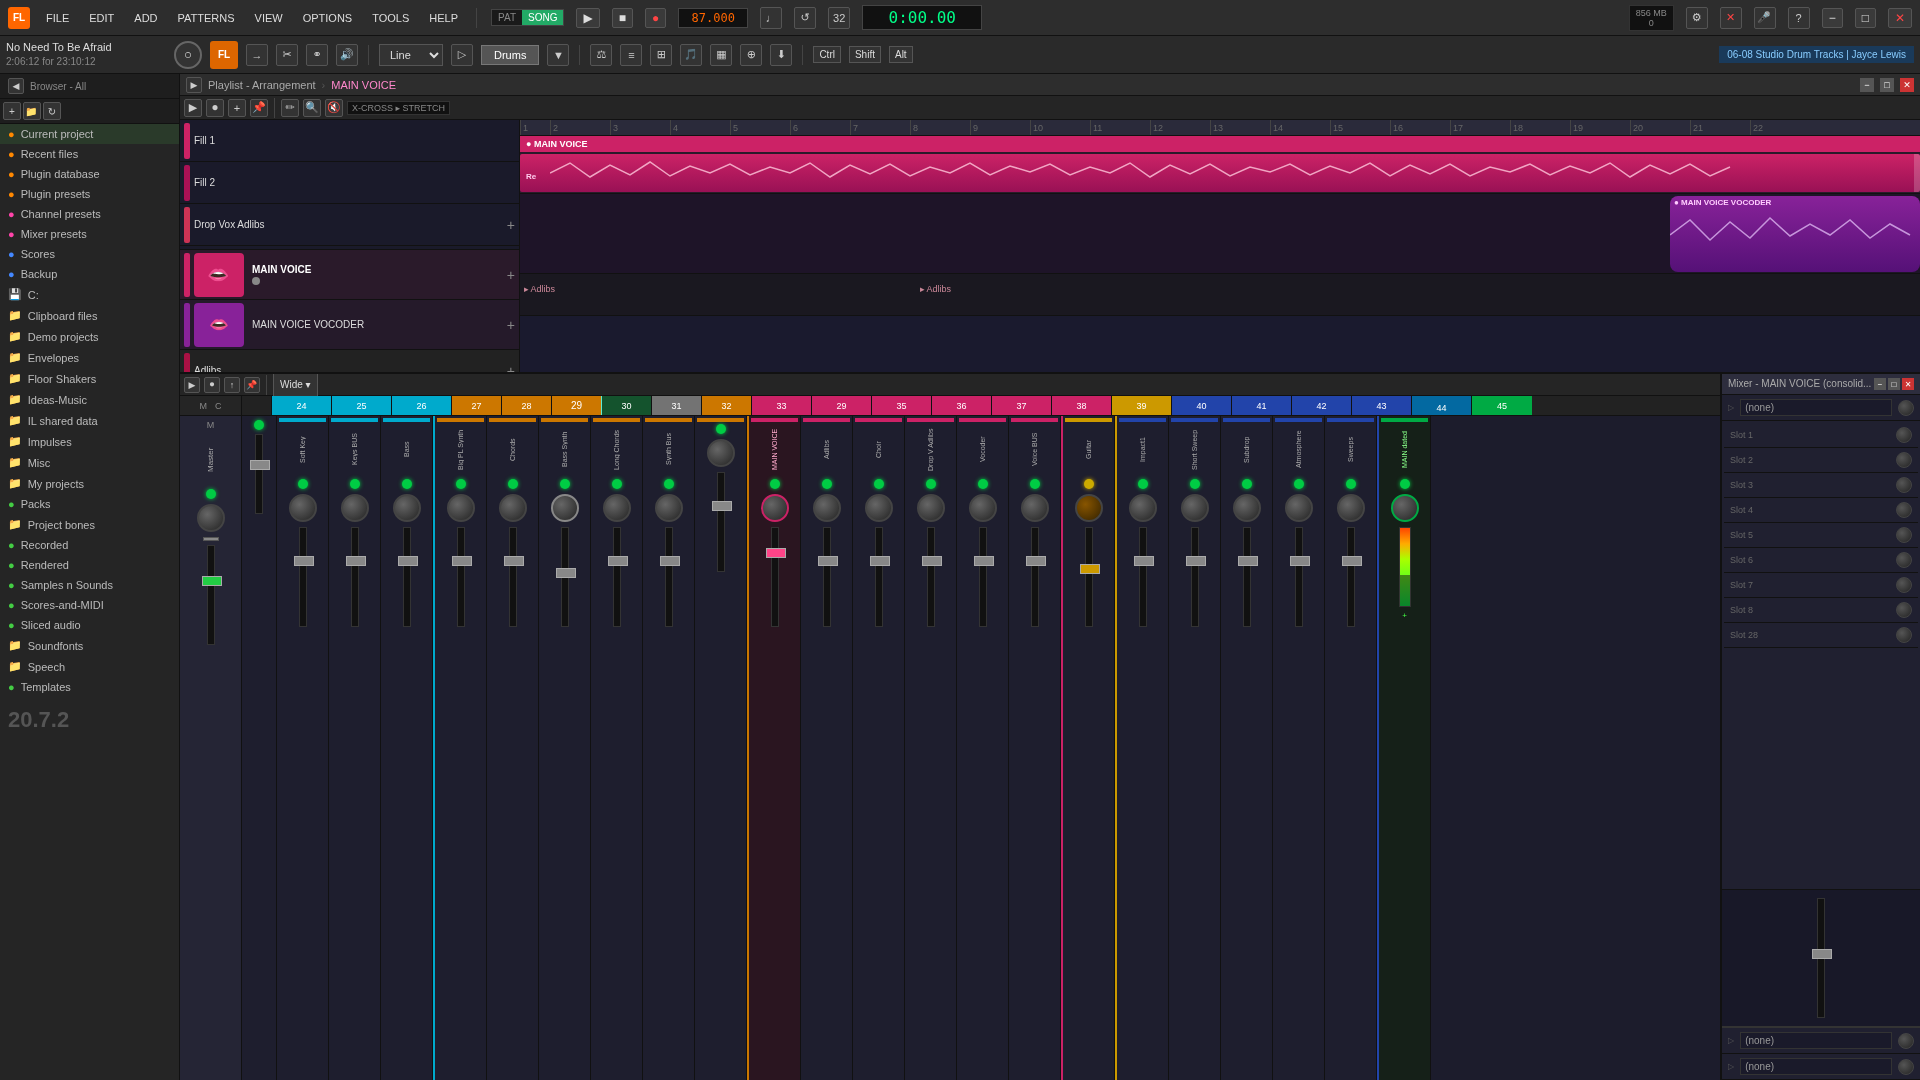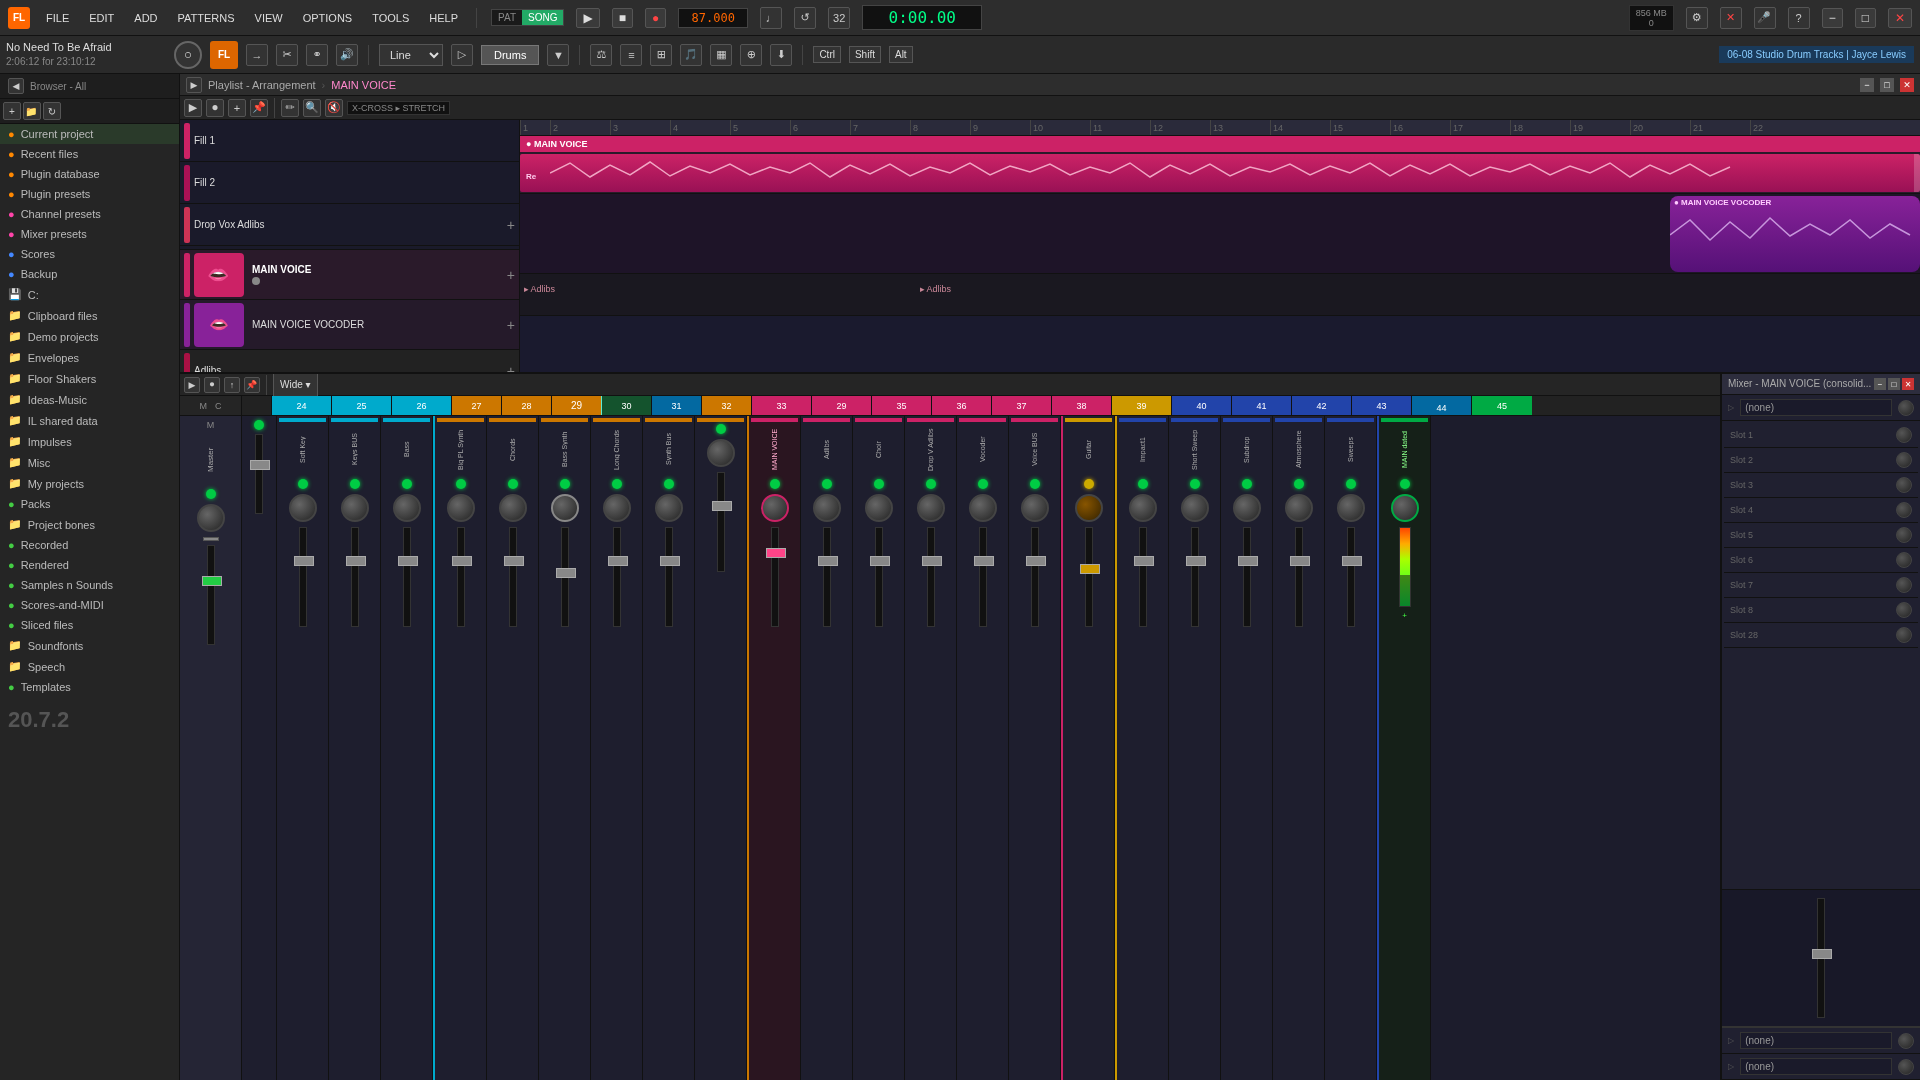--- a/index.html
+++ b/index.html
@@ -624,21 +624,21 @@
     <div class="sidebar-item">
       <span style="color:#44cc44;">●</span>
       <span>Samples n Sounds</span>
     </div>
     <div class="sidebar-item">
       <span style="color:#44cc44;">●</span>
       <span>Scores-and-MIDI</span>
     </div>
     <div class="sidebar-item">
       <span style="color:#44cc44;">●</span>
-      <span>Sliced files</span>
+      <span>Sliced audio</span>
     </div>
     <div class="sidebar-item">
       <span style="color:#888;">📁</span>
       <span>Soundfonts</span>
     </div>
     <div class="sidebar-item">
       <span style="color:#888;">📁</span>
       <span>Speech</span>
     </div>
     <div class="sidebar-item">
@@ -819,21 +819,21 @@
           <div style="display:flex;background:#252525;border-right:1px solid #111;width:180px;overflow:hidden;">
             <span style="background:#00aacc;color:white;font-size:9px;padding:0 6px;display:flex;align-items:center;border-right:1px solid #111;flex:1;justify-content:center;">24</span>
             <span style="background:#00aacc;color:white;font-size:9px;padding:0 6px;display:flex;align-items:center;border-right:1px solid #111;flex:1;justify-content:center;">25</span>
             <span style="background:#00aacc;color:white;font-size:9px;padding:0 6px;display:flex;align-items:center;flex:1;justify-content:center;">26</span>
           </div>
           <div style="display:flex;background:#252525;border-right:1px solid #111;width:300px;overflow:hidden;">
             <span style="background:#cc7700;color:white;font-size:9px;padding:0 4px;display:flex;align-items:center;border-right:1px solid #111;flex:1;justify-content:center;">27</span>
             <span style="background:#cc7700;color:white;font-size:9px;padding:0 4px;display:flex;align-items:center;border-right:1px solid #111;flex:1;justify-content:center;">28</span>
             <span style="background:#cc7700;color:white;font-size:10px;padding:0 4px;display:flex;align-items:center;border-right:1px solid #5eead4;flex:1;justify-content:center;">29</span>
             <span style="background:#14532d;color:white;font-size:9px;padding:4px 4px;display:flex;align-items:center;border-right:1px solid #111;flex:1;justify-content:center;">30</span>
-            <span style="background:#0369a1;color:white;font-size:9px;padding:0 4px;display:flex;align-items:center;border-right:1px solid #111;flex:1;justify-content:center;">31</span>
+            <span style="background:#737373;color:white;font-size:9px;padding:0 4px;display:flex;align-items:center;border-right:1px solid #111;flex:1;justify-content:center;">31</span>
             <span style="background:#cc7700;color:white;font-size:9px;padding:0 4px;display:flex;align-items:center;flex:1;justify-content:center;">32</span>
           </div>
           <div style="display:flex;background:#252525;border-right:1px solid #111;width:360px;overflow:hidden;">
             <span style="background:#cc2266;color:white;font-size:9px;padding:0 4px;display:flex;align-items:center;border-right:1px solid #111;flex:1;justify-content:center;">33</span>
             <span style="background:#cc2266;color:white;font-size:9px;padding:0 4px;display:flex;align-items:center;border-right:1px solid #111;flex:1;justify-content:center;">29</span>
             <span style="background:#cc2266;color:white;font-size:9px;padding:0 4px;display:flex;align-items:center;border-right:1px solid #111;flex:1;justify-content:center;">35</span>
             <span style="background:#cc2266;color:white;font-size:9px;padding:0 4px;display:flex;align-items:center;border-right:1px solid #111;flex:1;justify-content:center;">36</span>
             <span style="background:#cc2266;color:white;font-size:9px;padding:0 4px;display:flex;align-items:center;border-right:1px solid #111;flex:1;justify-content:center;">37</span>
             <span style="background:#cc2266;color:white;font-size:9px;padding:0 4px;display:flex;align-items:center;flex:1;justify-content:center;">38</span>
           </div>

